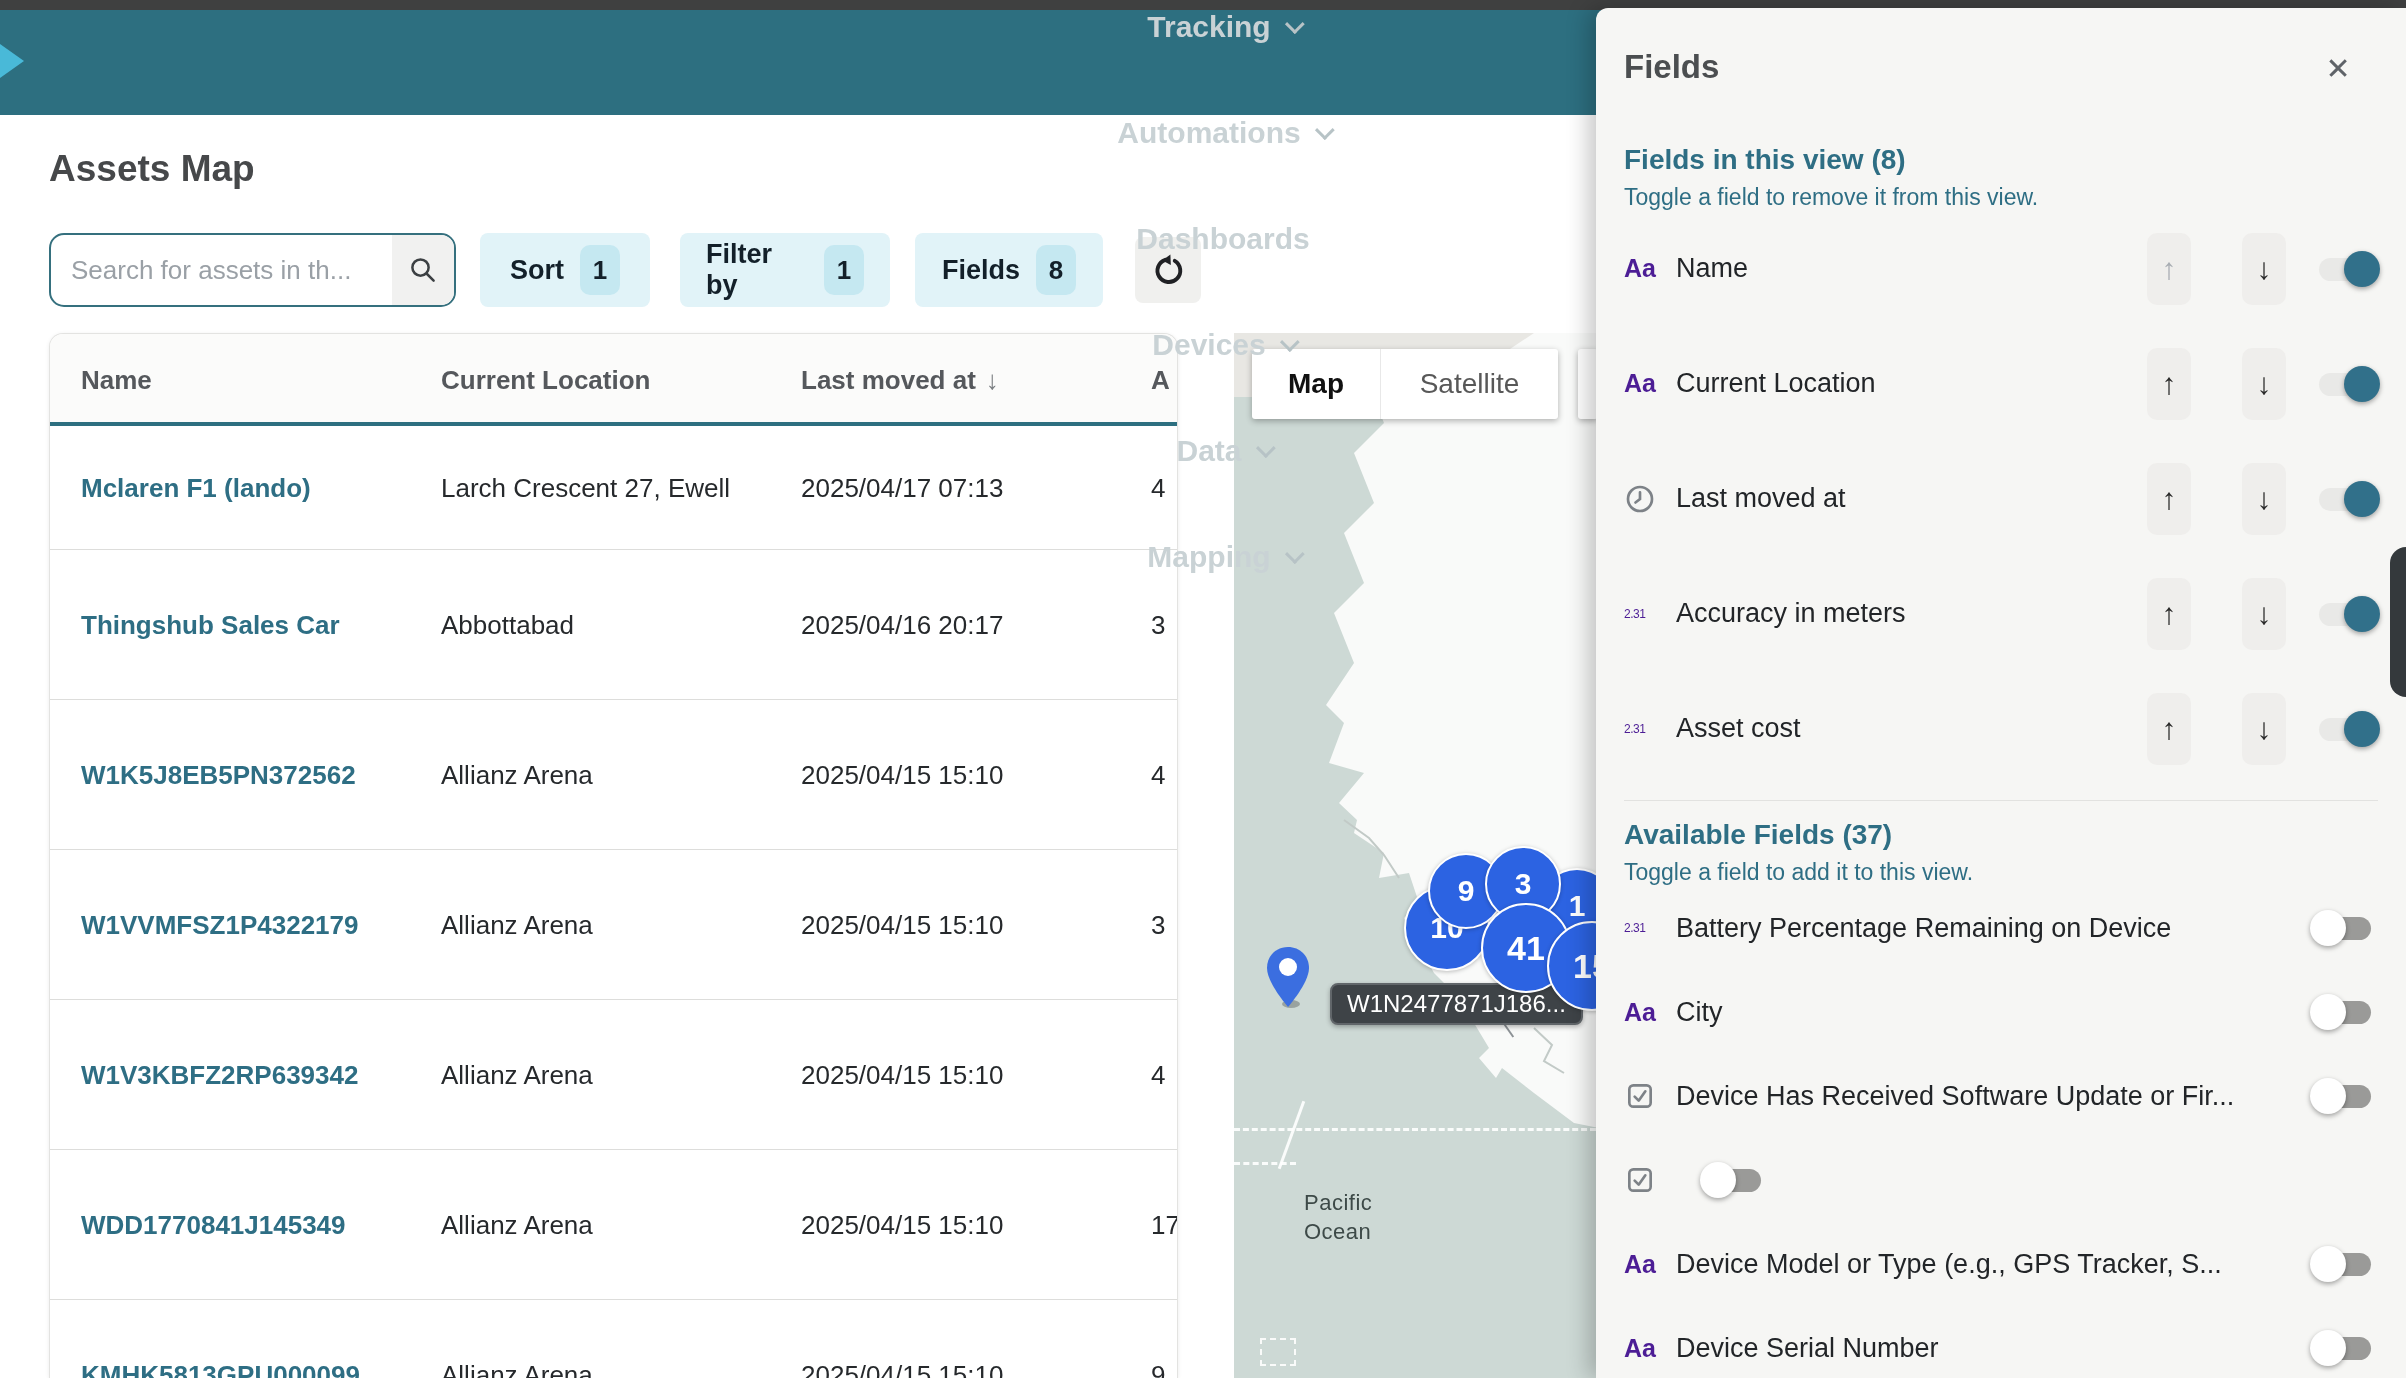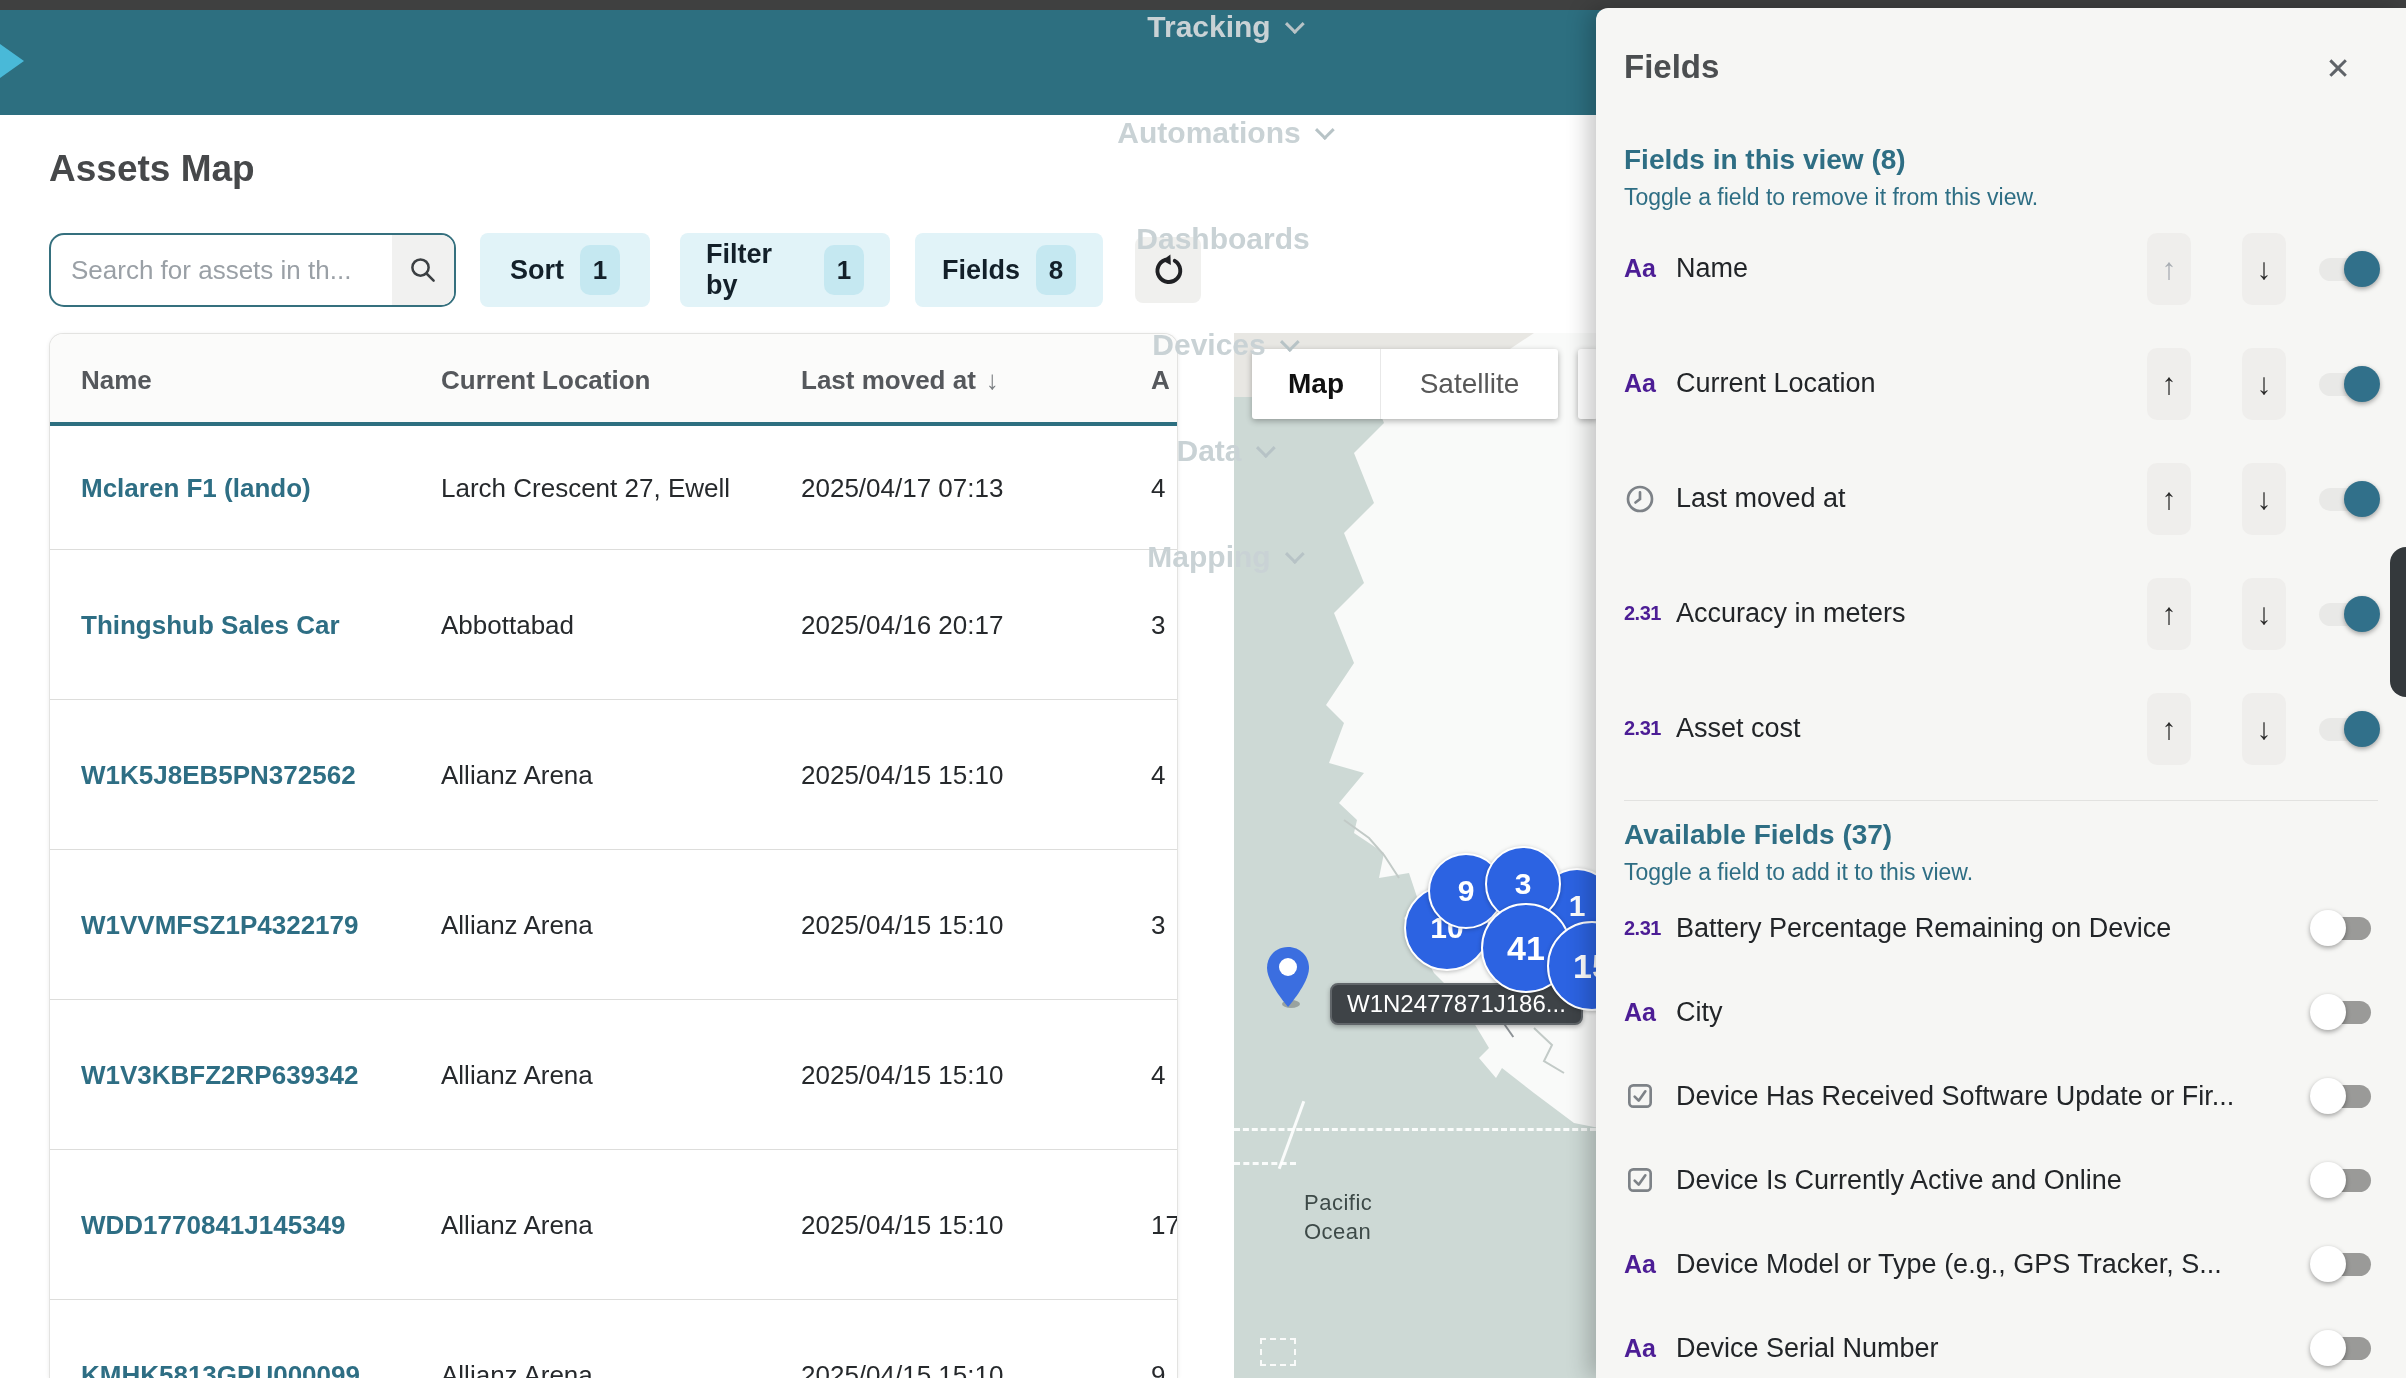--- a/index.html
+++ b/index.html
@@ -87,21 +87,21 @@
   #panel-title { font-size:33px; font-weight:700; color:#4b4e50;}
   #panel-close { position:absolute; right:18px; top:38px; width:44px; height:44px; display:flex; align-items:center;
     justify-content:center; font-size:30px; color:#5f6368; cursor:pointer;}
   .section-title { font-size:28px; font-weight:700; color:#2e6e84; margin-top:18px;}
   .section-sub { font-size:23px; color:#2e6e84; margin-top:8px;}
   .frow { display:flex; align-items:center; }
   .frow.in-view { height:115px; }
   .frow.available { height:84px; }
   .ficon { width:52px; flex:0 0 52px; display:flex; align-items:center; color:#4c1d95;}
   .ficon .t-text { font-size:25px; font-weight:700;}
-  .ficon .t-num { font-size:20px; font-weight:700; letter-spacing:-.5px;}
+  .ficon .t-num { font-size:12px; font-weight:400; letter-spacing:-.5px;}
   .flabel { flex:1; font-size:27px; color:#222528; white-space:nowrap; overflow:hidden;}
   .arrow-btn { width:44px; height:72px; background:#efeeec; border-radius:10px; display:flex; align-items:center;
     justify-content:center; font-size:30px; font-weight:600; color:#2a2a2a; cursor:pointer; flex:0 0 44px;}
   .arrow-btn.disabled { color:#a8adb3;}
   .arrow-btn + .arrow-btn { margin-left:51px;}
   .toggle { position:relative; width:66px; height:38px; flex:0 0 66px; margin-left:26px; cursor:pointer;}
   .toggle .track { position:absolute; left:7px; right:7px; top:8px; height:23px; border-radius:12px;}
   .toggle.on .track { background:#e9e9e7;}
   .toggle.off .track { background:#9a9a98;}
   .toggle .knob { position:absolute; top:1px; width:36px; height:36px; border-radius:50%;
@@ -391,21 +391,20 @@
           <div class="knob"></div>
         </div>
       </div>
       <div class="frow available">
         <span class="ficon">
           <svg width="32" height="32" viewBox="0 0 24 24">
             <rect x="4" y="4" width="16" height="16" rx="3" fill="none" stroke="#7d8287" stroke-width="2"></rect>
             <polyline points="8,12.5 11,15.5 16,8.5" fill="none" stroke="#7d8287" stroke-width="2" stroke-linecap="round" stroke-linejoin="round"></polyline>
           </svg>
         </span>
-        <span class="flabel">Device Is Currently Active and Online</span>
         <div class="toggle off">
           <div class="track"></div>
           <div class="knob"></div>
         </div>
       </div>
       <div class="frow available">
         <span class="ficon">
           <span class="t-text">Aa</span>
         </span>
         <span class="flabel">Device Model or Type (e.g., GPS Tracker, S...</span>

